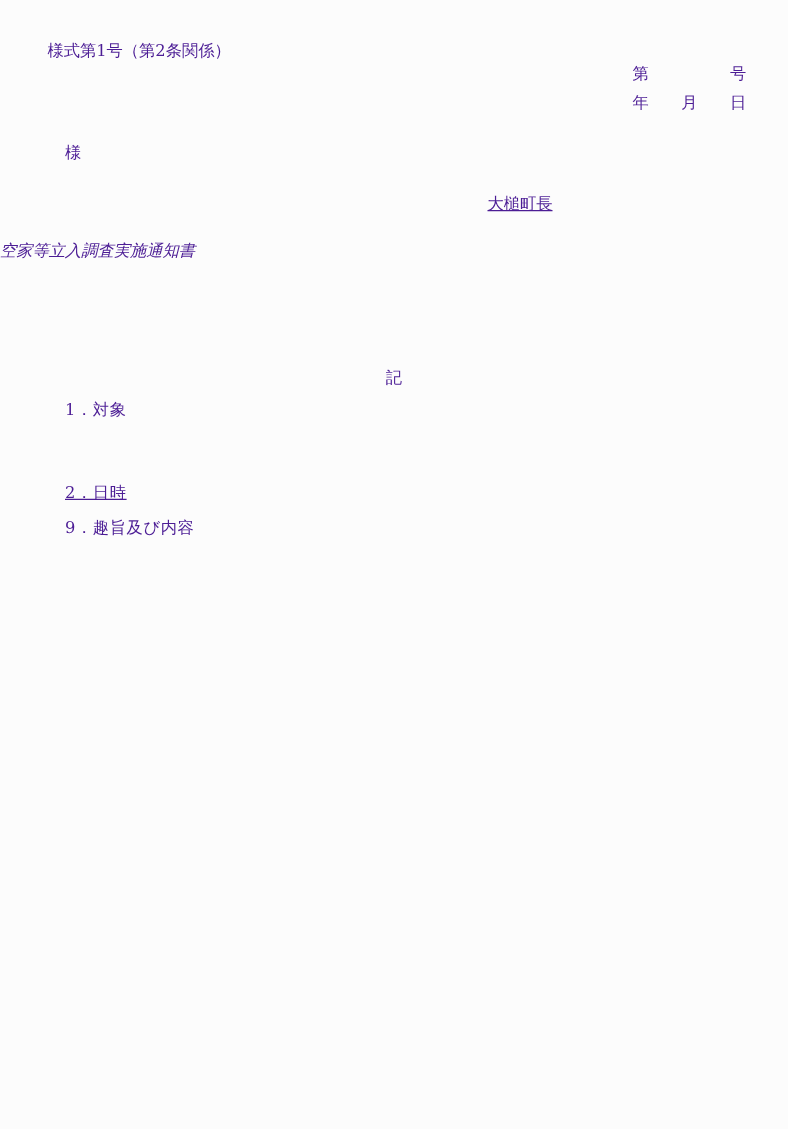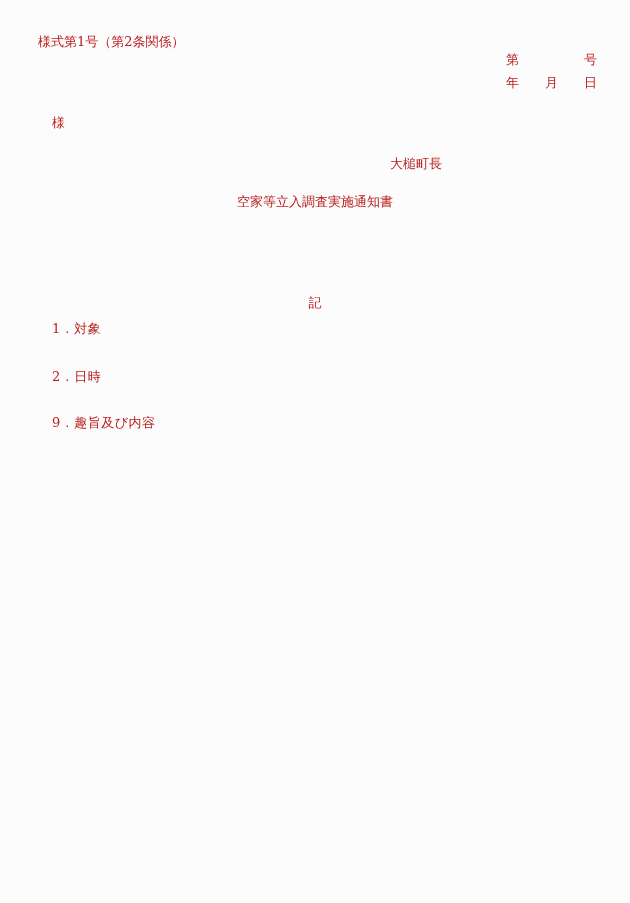--- a/index.html
+++ b/index.html
@@ -7,45 +7,45 @@
     padding: 0;
     background: #fcfcfc;
   }
   .page {
     position: relative;
     width: 630px;
     height: 903px;
     background: #fcfcfc;
     font-family: "DejaVu Serif", "Liberation Serif", serif;
     font-size: 13px;
-    color: #b91c1c;
+    color: #4c1d95;
     overflow: hidden;
   }
   .line {
     position: absolute;
     line-height: 1;
     white-space: pre;
   }
   .form-number   { left: 38px;  top: 35px; }
   .doc-number    { right: 33px; top: 53px;  text-align: right; }
   .doc-date      { right: 33px; top: 76px;  text-align: left; }
   .addressee     { left: 52px;  top: 116px; }
-  .sender        { left: 390px; top: 157px; }
-  .doc-title     { left: 0;     top: 195px; width: 630px; text-align: center; white-space: pre; }
+  .sender        { left: 390px; top: 157px; text-decoration: underline; }
+  .doc-title     { left: 0;     top: 195px; width: 630px; text-align: left; white-space: pre; font-style: italic; }
   .body-text {
     position: absolute;
     left: 38px;
     top: 228px;
     width: 556px;
     line-height: 22.5px;
   }
   .body-line { white-space: pre-wrap; }
   .record-marker { left: 0; top: 296px; width: 630px; text-align: center; white-space: pre; }
   .item-1 { left: 52px; top: 322px; letter-spacing: 0.5px; }
-  .item-2 { left: 52px; top: 370px; letter-spacing: 0.5px; }
+  .item-2 { left: 52px; top: 388px; letter-spacing: 0.5px; text-decoration: underline; }
   .item-3 { left: 52px; top: 416px; letter-spacing: 0.5px; }
 </style>
 </head>
 <body>
 
 <div class="page">
 
   <div class="line form-number">様式第1号（第2条関係）</div>
 
   <div class="line doc-number">第　　　　　号</div>

